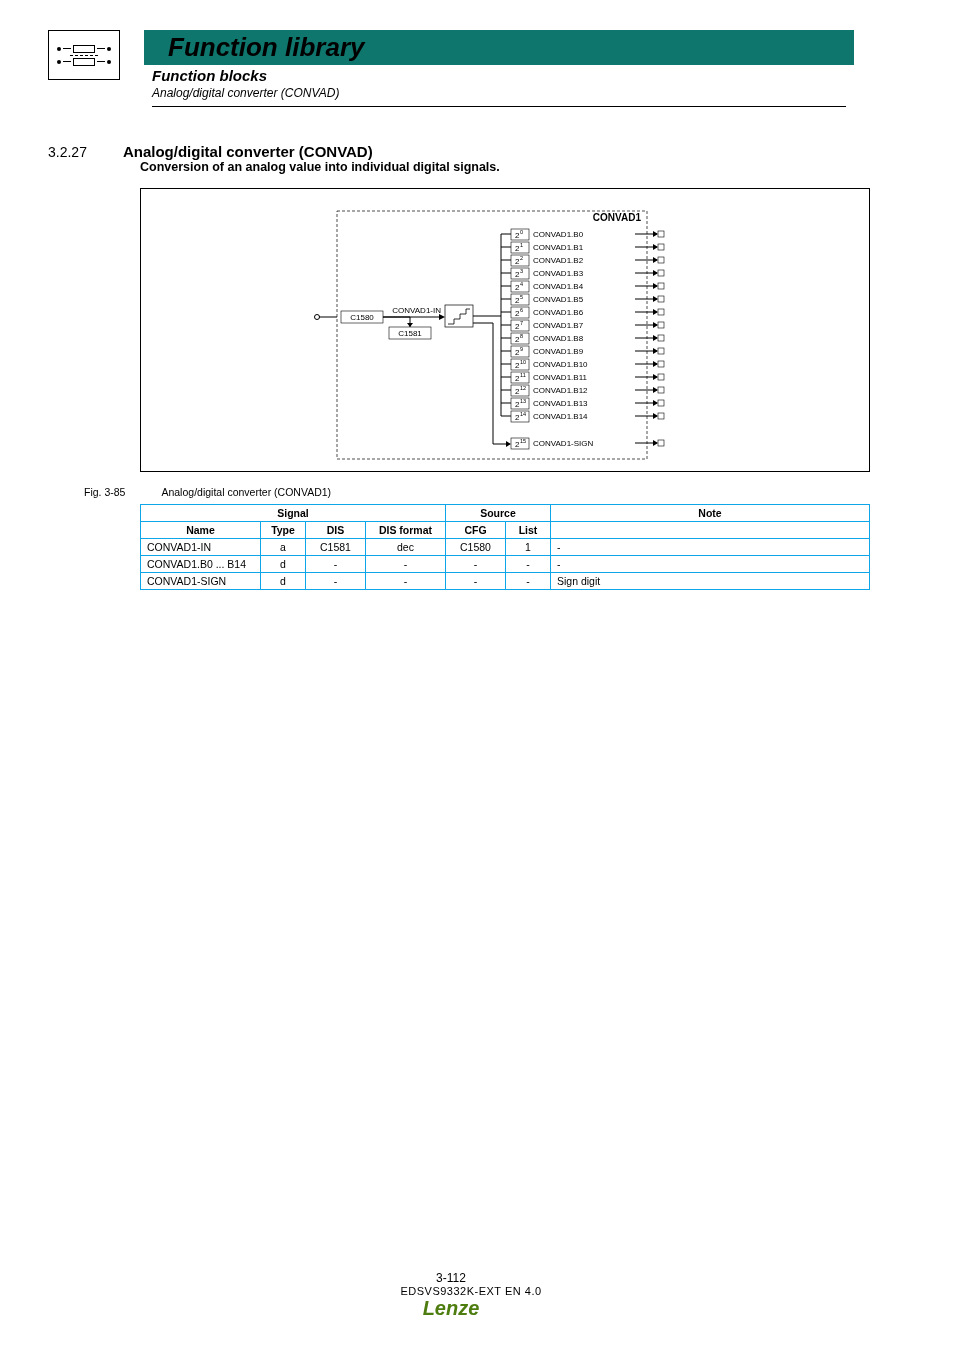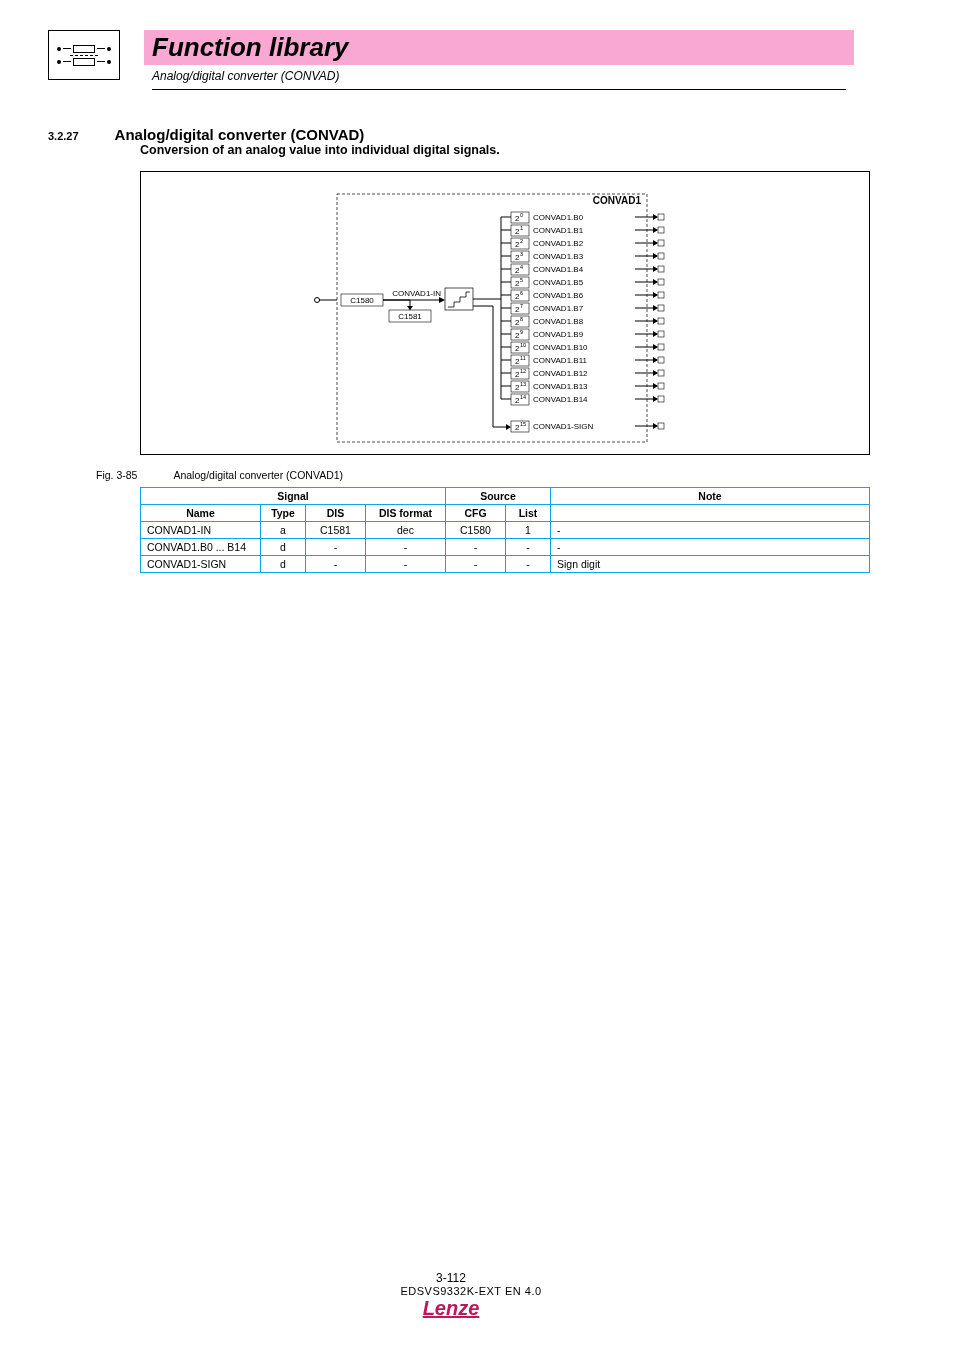--- a/index.html
+++ b/index.html
@@ -37,22 +37,22 @@
   .logo-rect {
     width: 22px; height: 8px; border: 1px solid #000;
   }
   .logo-dot { width:4px;height:4px;border-radius:50%;background:#000;}
   .logo-dash-row {
     display:flex;gap:2px;width:100%;justify-content:center;margin:2px 0;
   }
   .logo-dash { width:3px;height:1px;background:#000;}
   .header-text { flex: 1; }
   .title-bar {
-    background: #f9a8d4;
-    padding: 2px 8px;
+    background: #0f766e;
+    padding: 2px 24px;
     width: 100%;
   }
   .title-bar h1 {
     font-style: italic;
     font-weight: bold;
     font-size: 26px;
   }
   .subtitle {
     padding: 2px 8px;
   }
@@ -64,39 +64,39 @@
   }
   .hr1 { border:none;border-top:1px solid #000;margin:4px 8px 0 8px;}
   .section {
     padding: 36px 100px 0 48px;
   }
   .section-head {
     display: flex;
     gap: 36px;
     align-items: baseline;
   }
-  .section-num { font-weight: bold; font-size: 11px; }
+  .section-num { font-weight: normal; font-size: 14px; }
   .section-title { font-weight: bold; font-size: 15px; }
   .section-desc {
     margin-left: 92px;
     font-weight: bold;
     font-size: 12.5px;
   }
   .figure-box {
     margin: 14px 14px 0 92px;
     border: 1px solid #000;
     width: 730px;
     height: 284px;
     position: relative;
   }
   .convad-svg {
     position:absolute;top:12px;left:0;
   }
   .fig-caption-row {
-    display:flex;gap:36px;margin:14px 0 0 48px;font-size:10.5px;
+    display:flex;gap:36px;margin:14px 0 0 36px;font-size:10.5px;
   }
   .fig-tag{}
   .fig-cap{}
   .tbl-wrap { margin: 6px 0 0 92px; width: 730px; }
   table {
     border-collapse: collapse;
     width: 100%;
     font-size: 10.5px;
   }
   th, td {
@@ -113,21 +113,21 @@
     left: 0;
     width: 100%;
     display: flex;
     justify-content: space-between;
     align-items: center;
     padding: 0 100px 0 48px;
     font-size: 12px;
     flex-direction: column;
   }
   .footer .center { font-size: 11px; letter-spacing: 0.5px; margin-left: 40px; }
-  .footer .brand { font-weight: bold; font-size: 20px; font-style: italic; color: #be185d; text-decoration: underline; }
+  .footer .brand { font-weight: bold; font-size: 20px; font-style: italic; color: #4d7c0f; }
 
   
   .svg-txt { font-family: Arial; }
 </style>
 </head>
 <body>
 
 <div class="header-row">
   <div class="logo-box">
     <div class="logo-row1">
@@ -151,20 +151,21 @@
       <div class="logo-rect"></div>
       <span style="width:8px;height:1px;background:#000;display:inline-block"></span>
         <div class="logo-dot"></div>
     </div>
   </div>
   <div class="header-text">
     <div class="title-bar">
       <h1>Function library</h1>
     </div>
     <div class="subtitle">
+      <div class="sub1">Function blocks</div>
       <div class="sub2">Analog/digital converter (CONVAD)</div>
     </div>
     <hr class="hr1">
   </div>
 </div>
 
 <div class="section">
   <div class="section-head">
     <span class="section-num">3.2.27</span>
     <span class="section-title">Analog/digital converter (CONVAD)</span>

